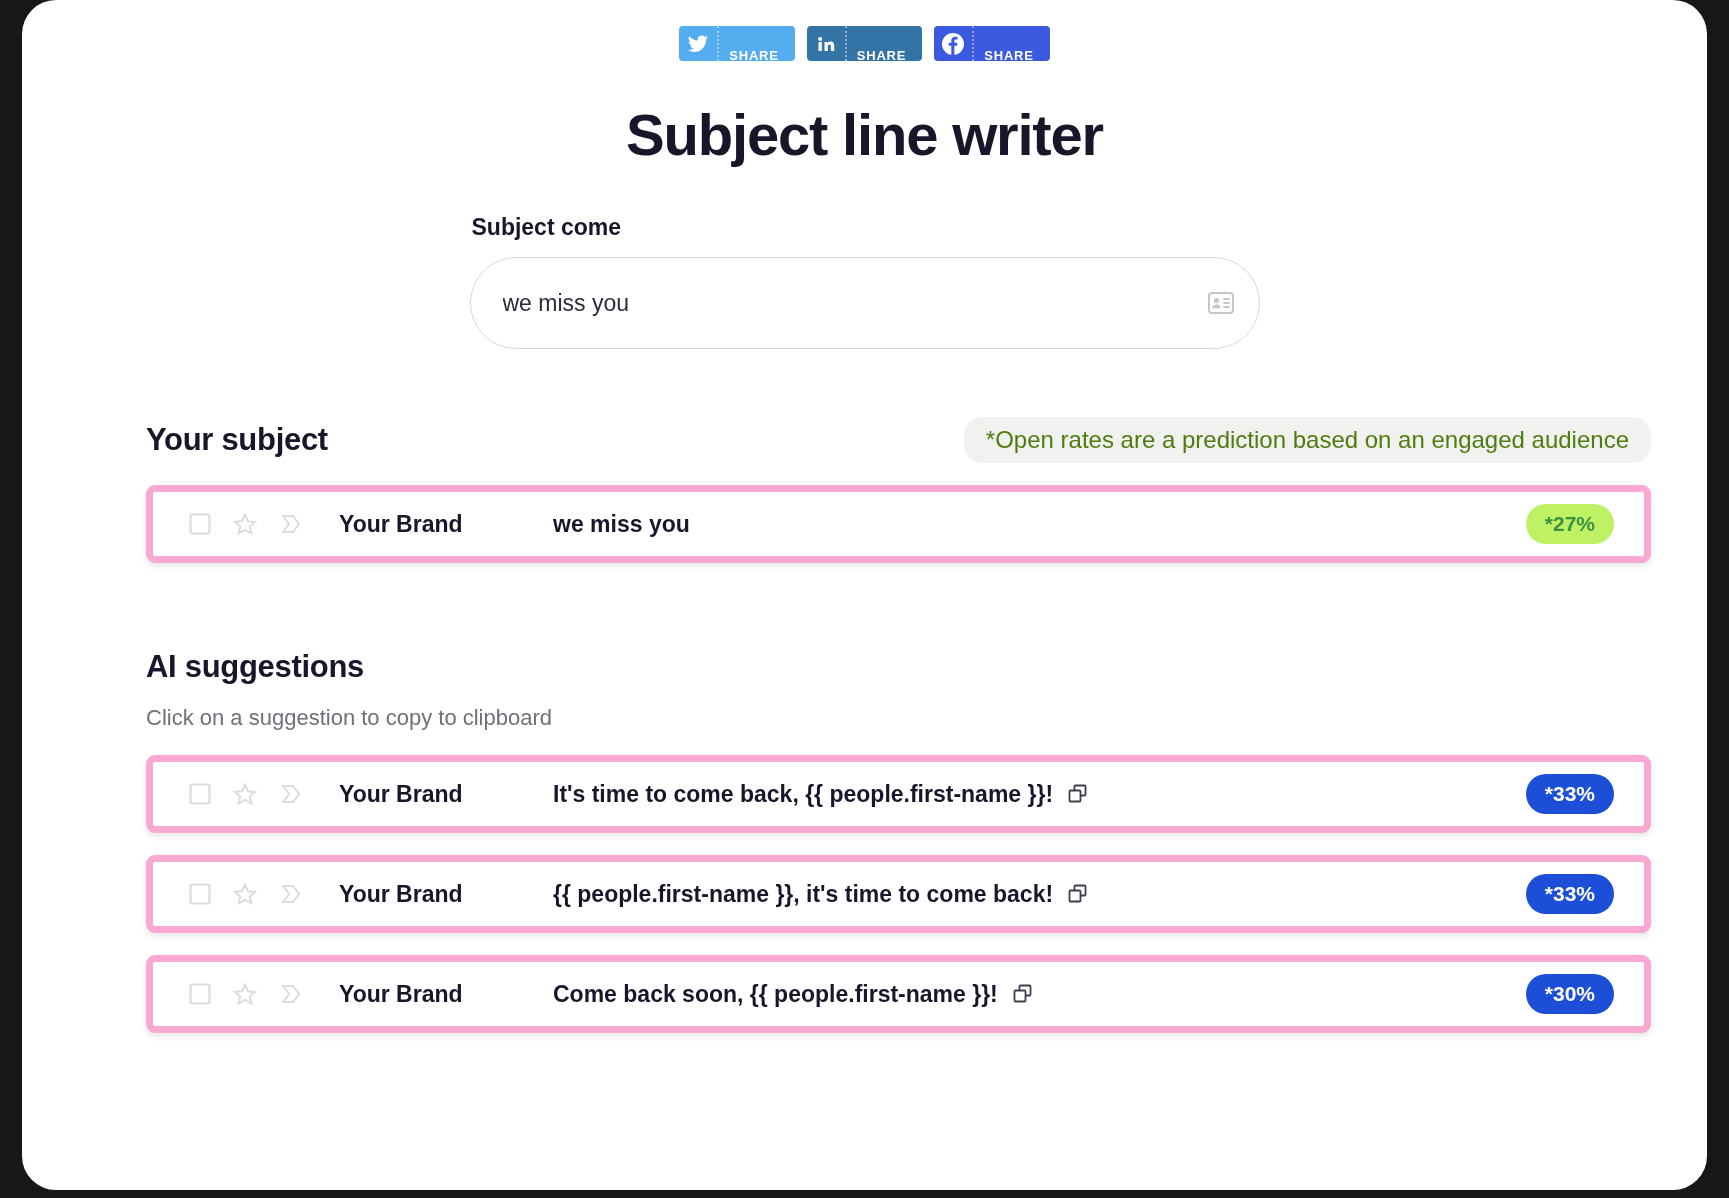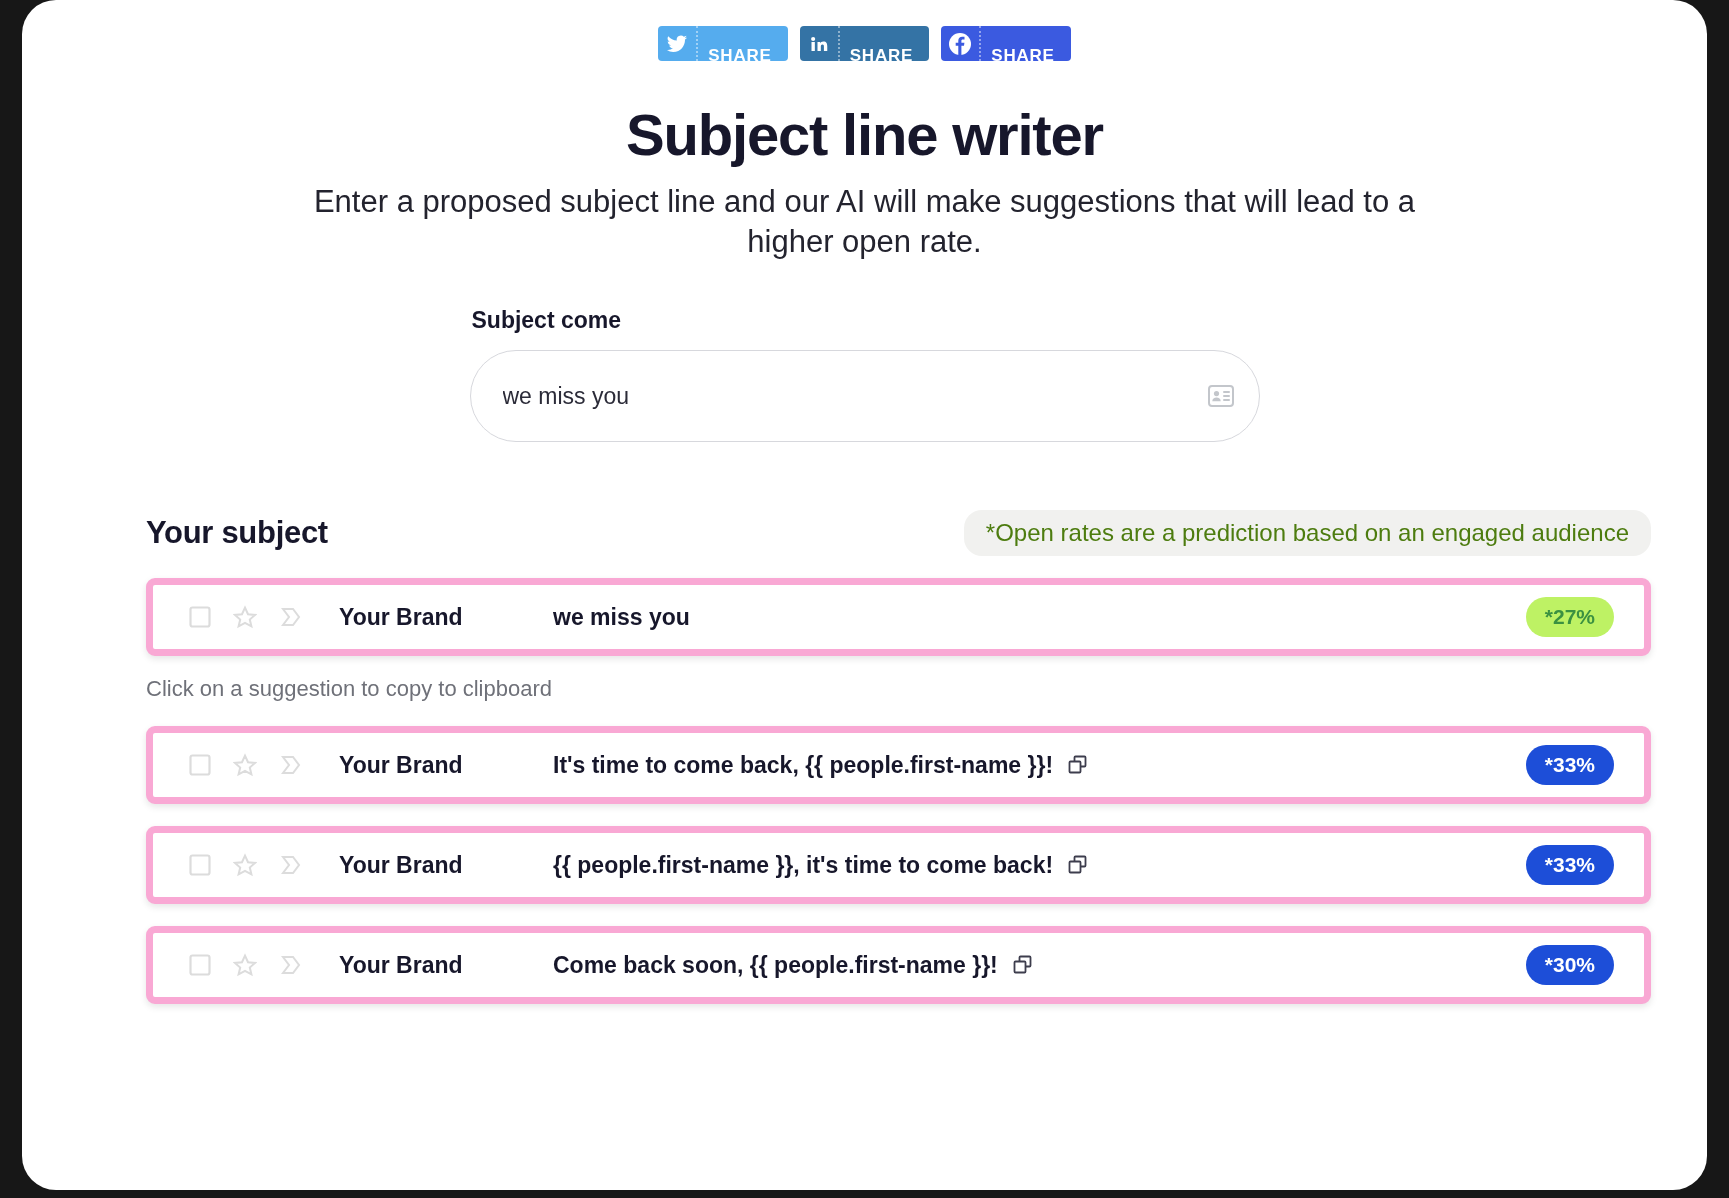--- a/index.html
+++ b/index.html
@@ -50,21 +50,21 @@
   }
   .share-btn .ic {
     display: flex;
     align-items: center;
     justify-content: center;
     width: 38px;
     height: 35px;
   }
   .share-btn .lbl {
     color: #ffffff;
-    font-size: 17px;
+    font-size: 13px;
     font-weight: bold;
     letter-spacing: 0.8px;
     padding: 0 16px 0 10px;
     line-height: 35px;
     margin-top: 24px;
   }
   .share-twitter  { background: #55acee; }
   .share-linkedin { background: #3473a5; }
   .share-facebook { background: #3b5ae0; }
   .share-btn .divider {
@@ -258,21 +258,20 @@
             <circle cx="12" cy="12" r="11" fill="#ffffff"></circle>
             <path d="M13.4 23V13.8h2.6l.4-3h-3V8.9c0-.87.24-1.46 1.5-1.46h1.6V4.76c-.28-.04-1.23-.12-2.33-.12-2.3 0-3.88 1.4-3.88 4v2.16H7.7v3h2.6V23h3.1z" fill="#3b5ae0"></path>
           </svg>
         </span>
         <span class="divider"></span>
         <span class="lbl">SHARE</span>
       </button>
     </div>
 
     <h1 class="title">Subject line writer</h1>
-    <p class="subtitle">Enter a proposed subject line and our AI will make suggestions that will lead to a higher open rate.</p>
 
     <div class="field-wrap">
       <div class="field-label">Subject come</div>
       <div class="field-box">
         <input class="field-input" type="text" value="we miss you" placeholder="we miss you" style="">
         <span class="field-icon">
           <svg width="26" height="22" viewBox="0 0 26 22" aria-hidden="true">
             <rect x="1" y="1" width="24" height="20" rx="3" fill="none" stroke="#c3c6cb" stroke-width="2"></rect>
             <circle cx="8.5" cy="8.6" r="2.6" fill="#c3c6cb"></circle>
             <path d="M4.3 16.2c0-2.3 1.9-3.6 4.2-3.6s4.2 1.3 4.2 3.6z" fill="#c3c6cb"></path>
@@ -309,20 +308,23 @@
           </span>
         </div>
         <div class="brand">Your Brand</div>
         <div class="subject">
           <span>we miss you</span>
         </div>
         <div class="badge badge-grey">*27%</div>
       </div>
     </div>
 
+    <div class="ai-head">
+      <div class="section-title">AI suggestions</div>
+    </div>
     <div class="section-sub">Click on a suggestion to copy to clipboard</div>
 
     <div class="rows">
 
       <div class="row">
         <div class="row-icons">
           <span class="ico">
             <svg width="22" height="22" viewBox="0 0 22 22" aria-hidden="true">
                 <rect x="1.5" y="1.5" width="19" height="19" rx="2" fill="none" stroke="#dcdcdc" stroke-width="2.2"></rect>
               </svg>

